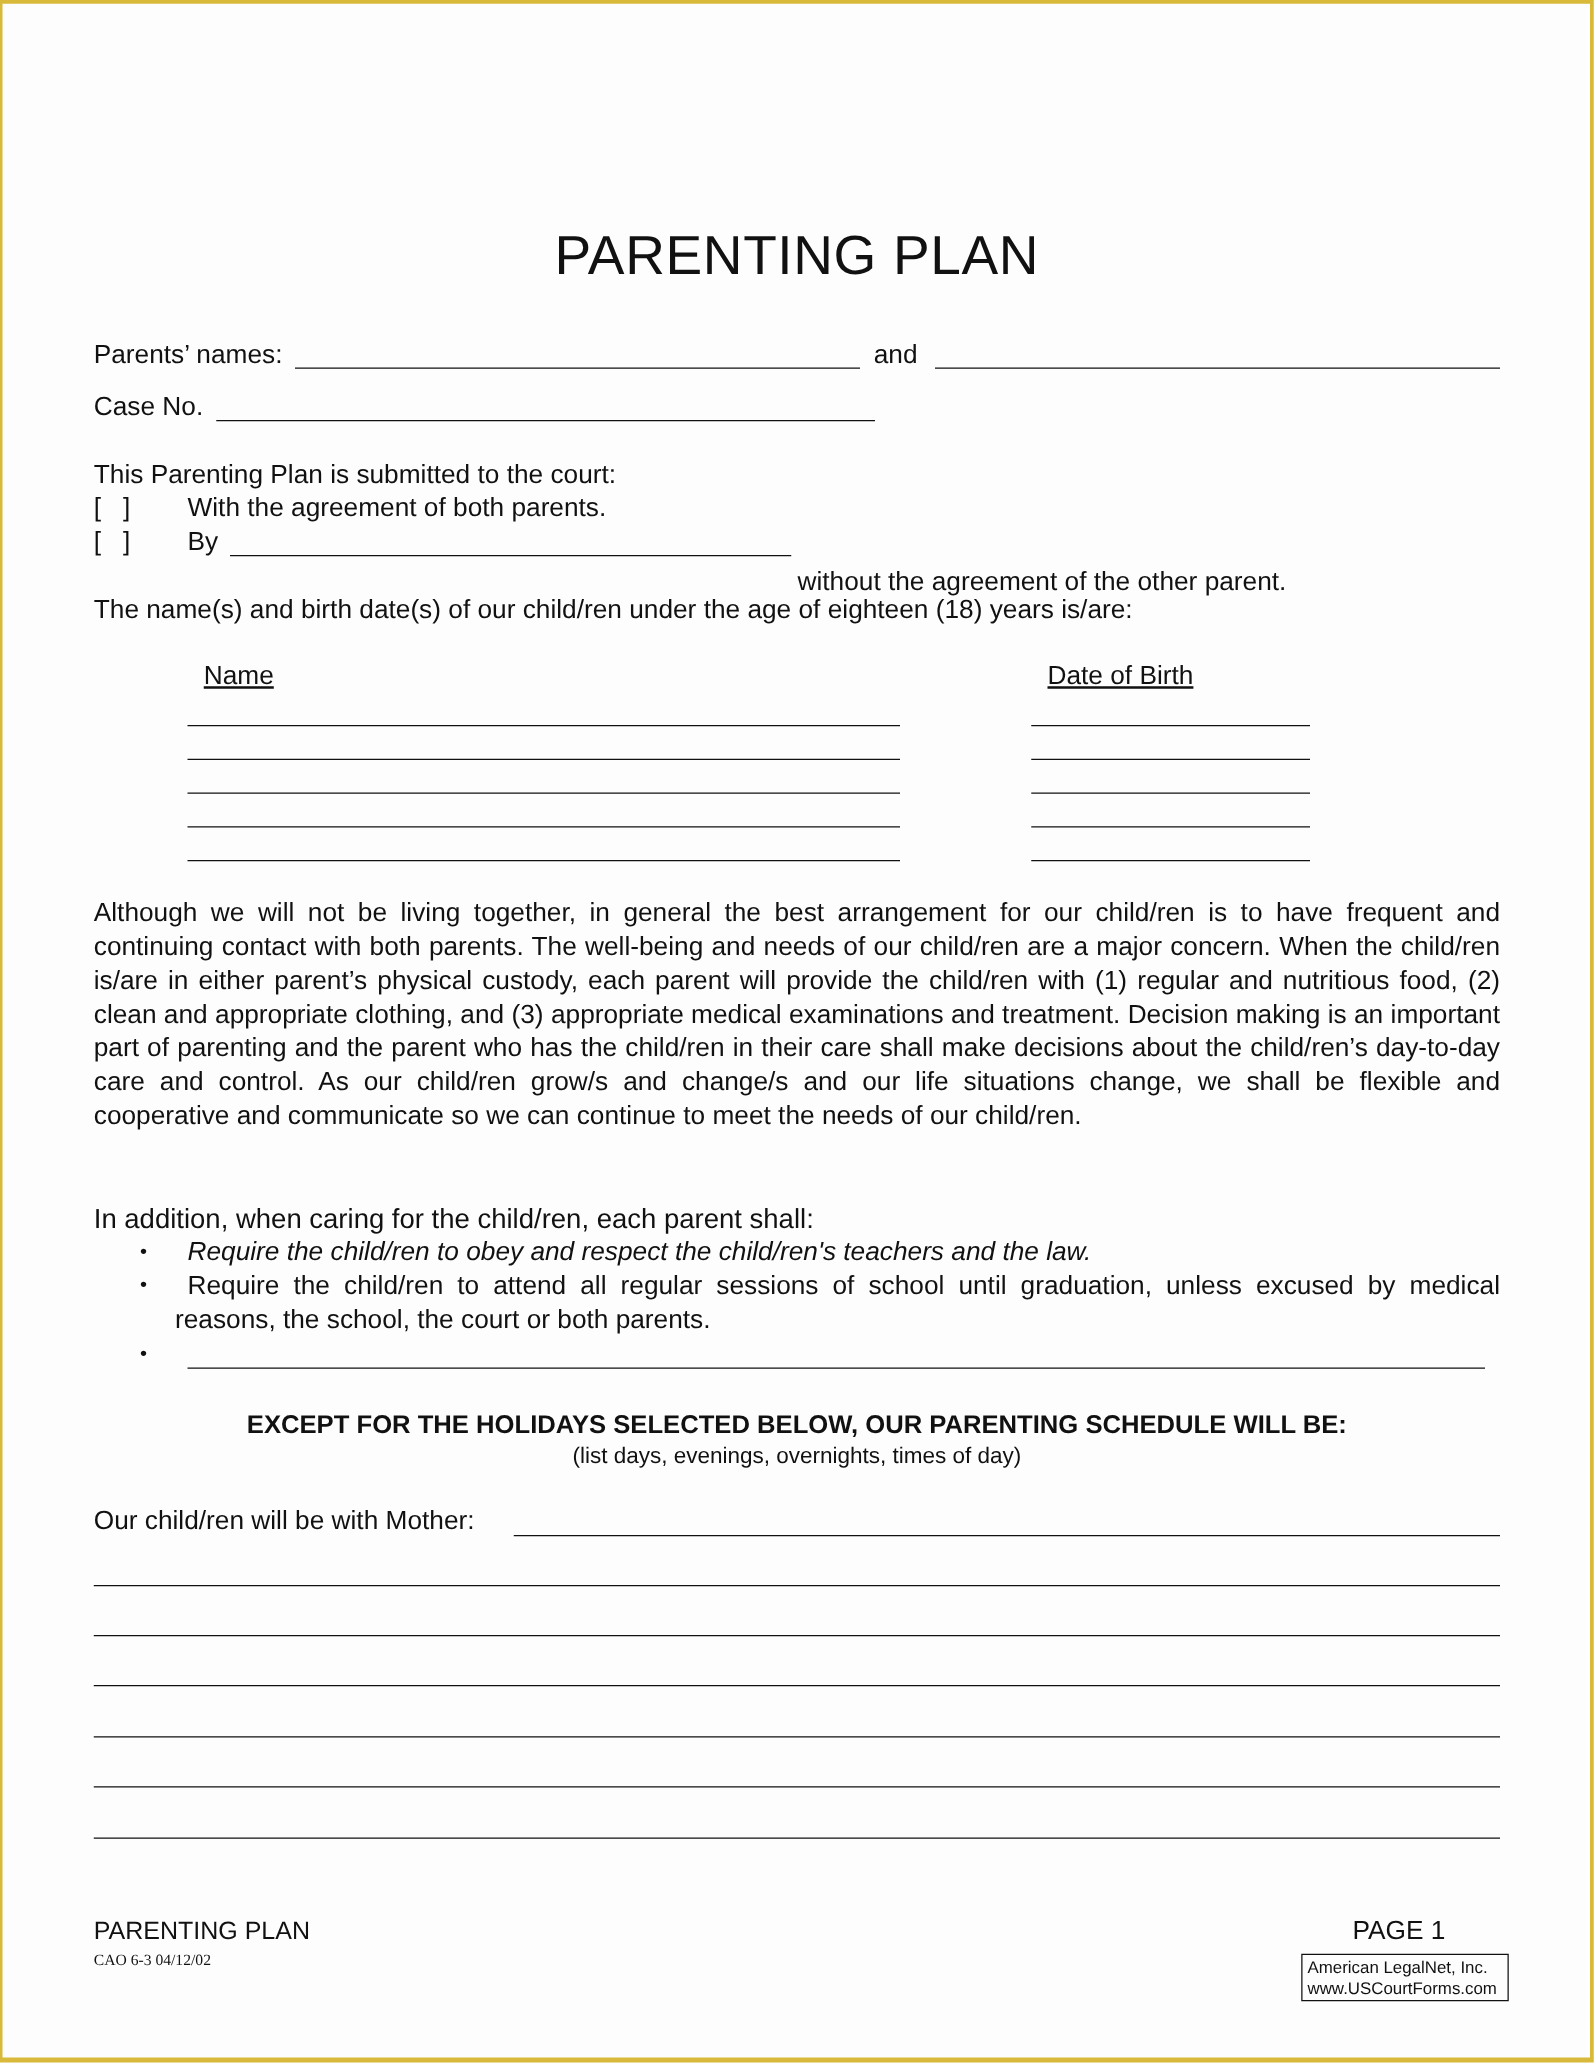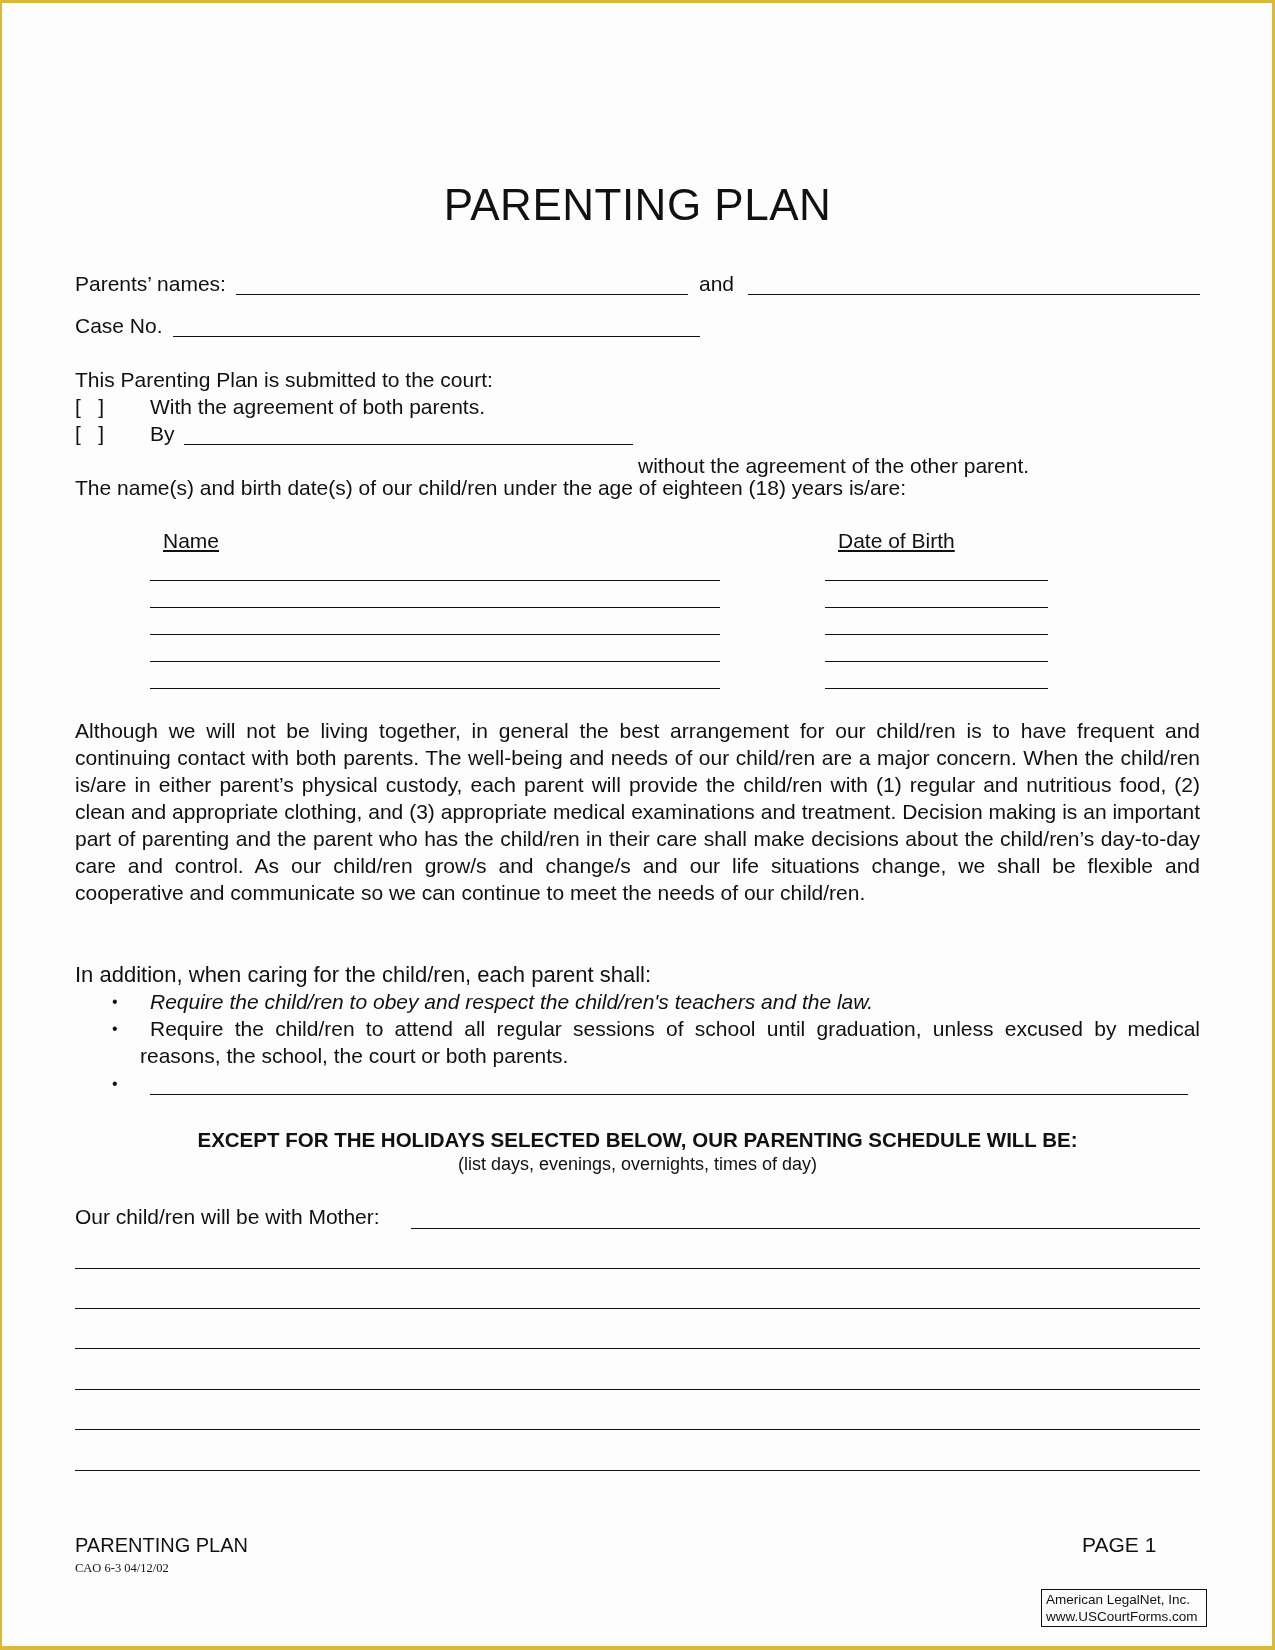--- a/index.html
+++ b/index.html
@@ -26,21 +26,21 @@
   .para {
     position: absolute; left: 75px; top: 717px; width: 1125px;
     font-size: 21px; line-height: 27px; text-align: justify; text-align-last: left;
   }
   .bullet-dot { position: absolute; font-size: 16px; }
   .heading-bold { left: 0; width: 1275px; text-align: center; font-weight: bold; font-size: 20.5px; }
   .sub-center { left: 0; width: 1275px; text-align: center; font-size: 18px; }
   .footer-box {
     position: absolute; left: 1041px; top: 1563px; width: 166px; height: 38px;
     border: 1.5px solid #111; box-sizing: border-box; padding: 2px 4px 0 4px;
-    font-size: 13.5px; line-height: 16.5px; margin-top: 26px;
+    font-size: 13.5px; line-height: 16.5px;
   }
   input.fill {
     position: absolute; background: transparent; border: none; outline: none;
     font-family: "Liberation Sans", sans-serif; font-size: 19px; color: #111; padding: 0;
   }
 </style>
 </head>
 <body>
 
 <div class="frame"></div>

